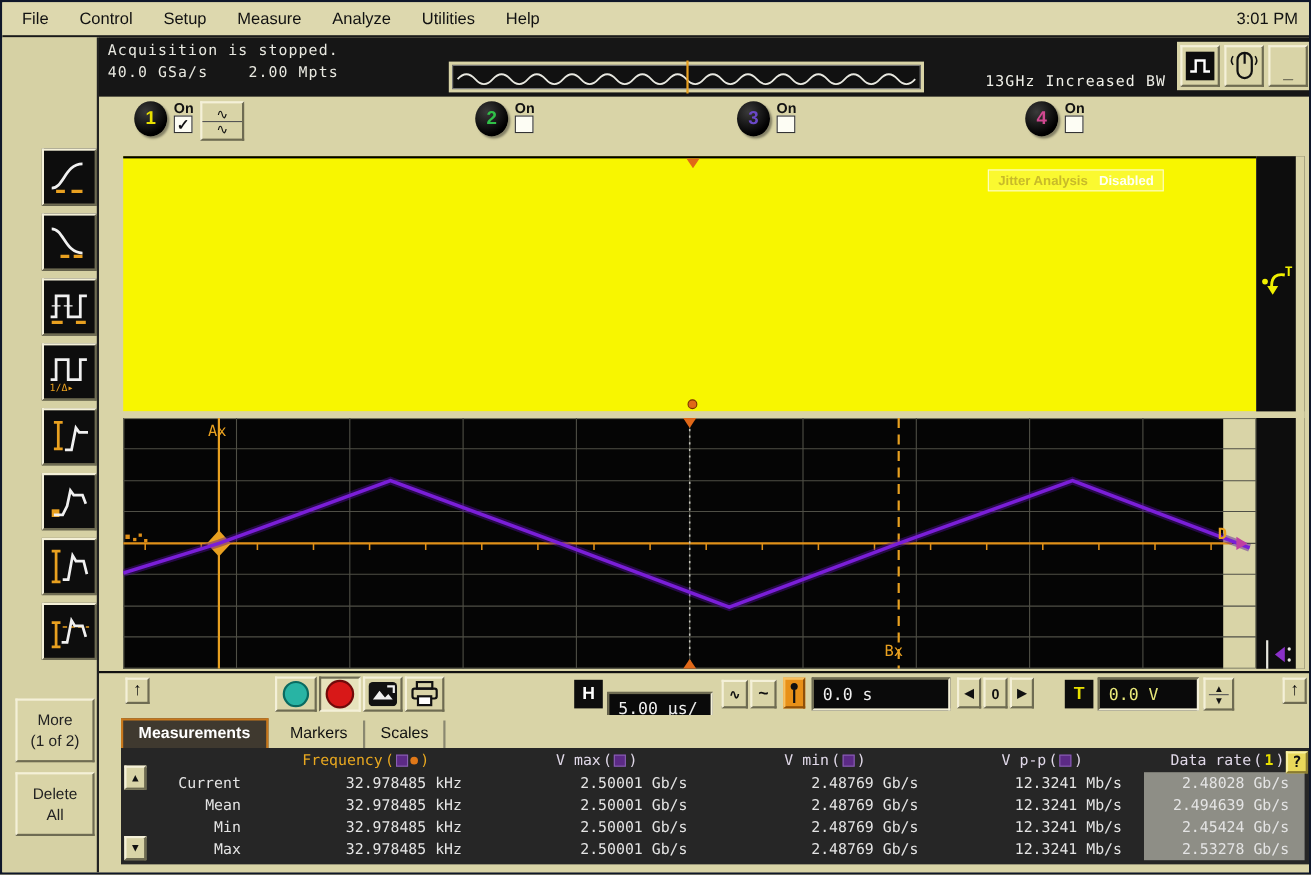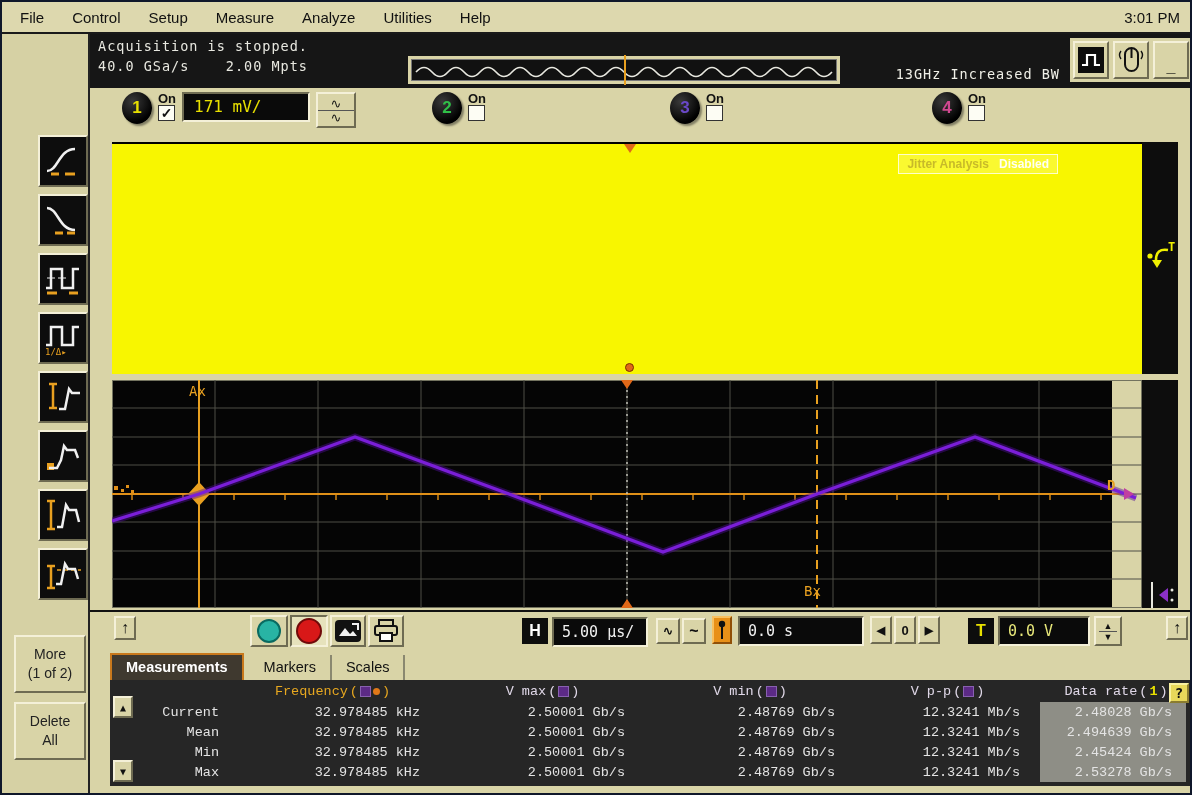--- a/index.html
+++ b/index.html
@@ -125,21 +125,21 @@
   #tabbar { position:absolute; left:88px; top:648px; width:1104px; height:30px; background:#d9d4a7; display:flex; align-items:flex-end; padding-left:20px; }
   .tab { font-size:14.5px; padding:4px 14px 5px; color:#111; border-right:2px solid #8a8870; }
   .tab.active {
     background:#3f392f; color:#fff; font-weight:bold;
     border:2px solid #c8781c; border-bottom:none; margin-right:6px;
   }
 
   
   #meas-panel { position:absolute; left:108px; top:678px; width:1082px; height:106px; background:#262626; color:#e4e4e4; }
   #rate-band { position:absolute; left:930px; top:22px; width:146px; height:80px; background:#8e8e86; }
-  .mt-row { position:relative; display:grid; grid-template-columns:115px 215px 205px 210px 185px 152px; height:20px; align-items:center; font-size:13.5px;font-family:Liberation Mono, monospace; }
+  .mt-row { position:relative; display:grid; grid-template-columns:115px 215px 205px 210px 185px 152px; height:20px; align-items:center; font-size:13.5px; }
   .mt-row.hdr { height:22px; font-size:13.5px; }
   .mt-cell { text-align:right; padding-right:20px; white-space:nowrap; }
   .mt-cell.lbl { padding-right:6px; }
   .hdr-cell { text-align:center; padding-right:0; display:flex; align-items:center; justify-content:center; gap:2px; }
   .hdr-name { color:#e0d8e8; }
   .hdr-name.freq { color:#e8a820; }
   .src-sq { display:inline-block; width:11px; height:11px; background:#5c2a86; border:1px solid #8860b0; }
   .src-dot { display:inline-block; width:7px; height:7px; border-radius:50%; background:#e07818; }
   .src-one { color:#e8e000; font-weight:bold; }
   .scrollbtn {
@@ -269,21 +269,20 @@
     </div>
   </div>
 
   <div id="channelrow">
     <div class="chan" style="left:32px">
       <div class="chan-circle" style="color:#e8e000">1</div>
       <div class="onblock">
         <span class="onlabel">On</span>
         <span class="checkbox">✓</span>
       </div>
-      <div class="vdisplay mono">171 mV/</div>
       <div class="coupling-btn">
         <span>∿</span>
         <span class="sep"></span>
         <span>∿</span>
       </div>
     </div>
     <div class="chan" style="left:342px">
       <div class="chan-circle" style="color:#30c048">2</div>
       <div class="onblock">
         <span class="onlabel">On</span>
@@ -402,21 +401,21 @@
       </svg>
     </div>
     <div class="cbtn" style="left:278px;top:3px;width:36px;height:32px">
       <svg width="26" height="24" viewBox="0 0 26 24">
         <rect x="6" y="1" width="14" height="6" fill="none" stroke="#111" stroke-width="2"></rect>
         <rect x="2" y="7" width="22" height="9" rx="2" fill="none" stroke="#111" stroke-width="2"></rect>
         <rect x="7" y="14" width="12" height="8" fill="#fff" stroke="#111" stroke-width="2"></rect>
       </svg>
     </div>
     <div class="sq-icon" style="position:absolute;left:432px;top:6px;color:#fff">H</div>
-    <div class="black-disp mono" style="left:462px;top:5px;width:96px;height:30px">5.00 µs/</div>
+    <div class="black-disp mono" style="left:462px;top:17px;width:96px;height:30px">5.00 µs/</div>
     <div class="cbtn" style="left:566px;top:6px;width:24px;height:26px;font-size:12px">
       <span>∿</span>
     </div>
     <div class="cbtn" style="left:592px;top:6px;width:24px;height:26px;font-size:16px">
       <span>~</span>
     </div>
     <div class="cbtn" style="left:622px;top:4px;width:20px;height:28px;background:#e89018;border-color:#f8c060 #905008 #905008 #f8c060">
       <svg width="10" height="20" viewBox="0 0 10 20">
         <circle cx="5" cy="4" r="3.2" fill="#111"></circle>
           <line x1="5" y1="7" x2="5" y2="19" stroke="#111" stroke-width="2"></line>

